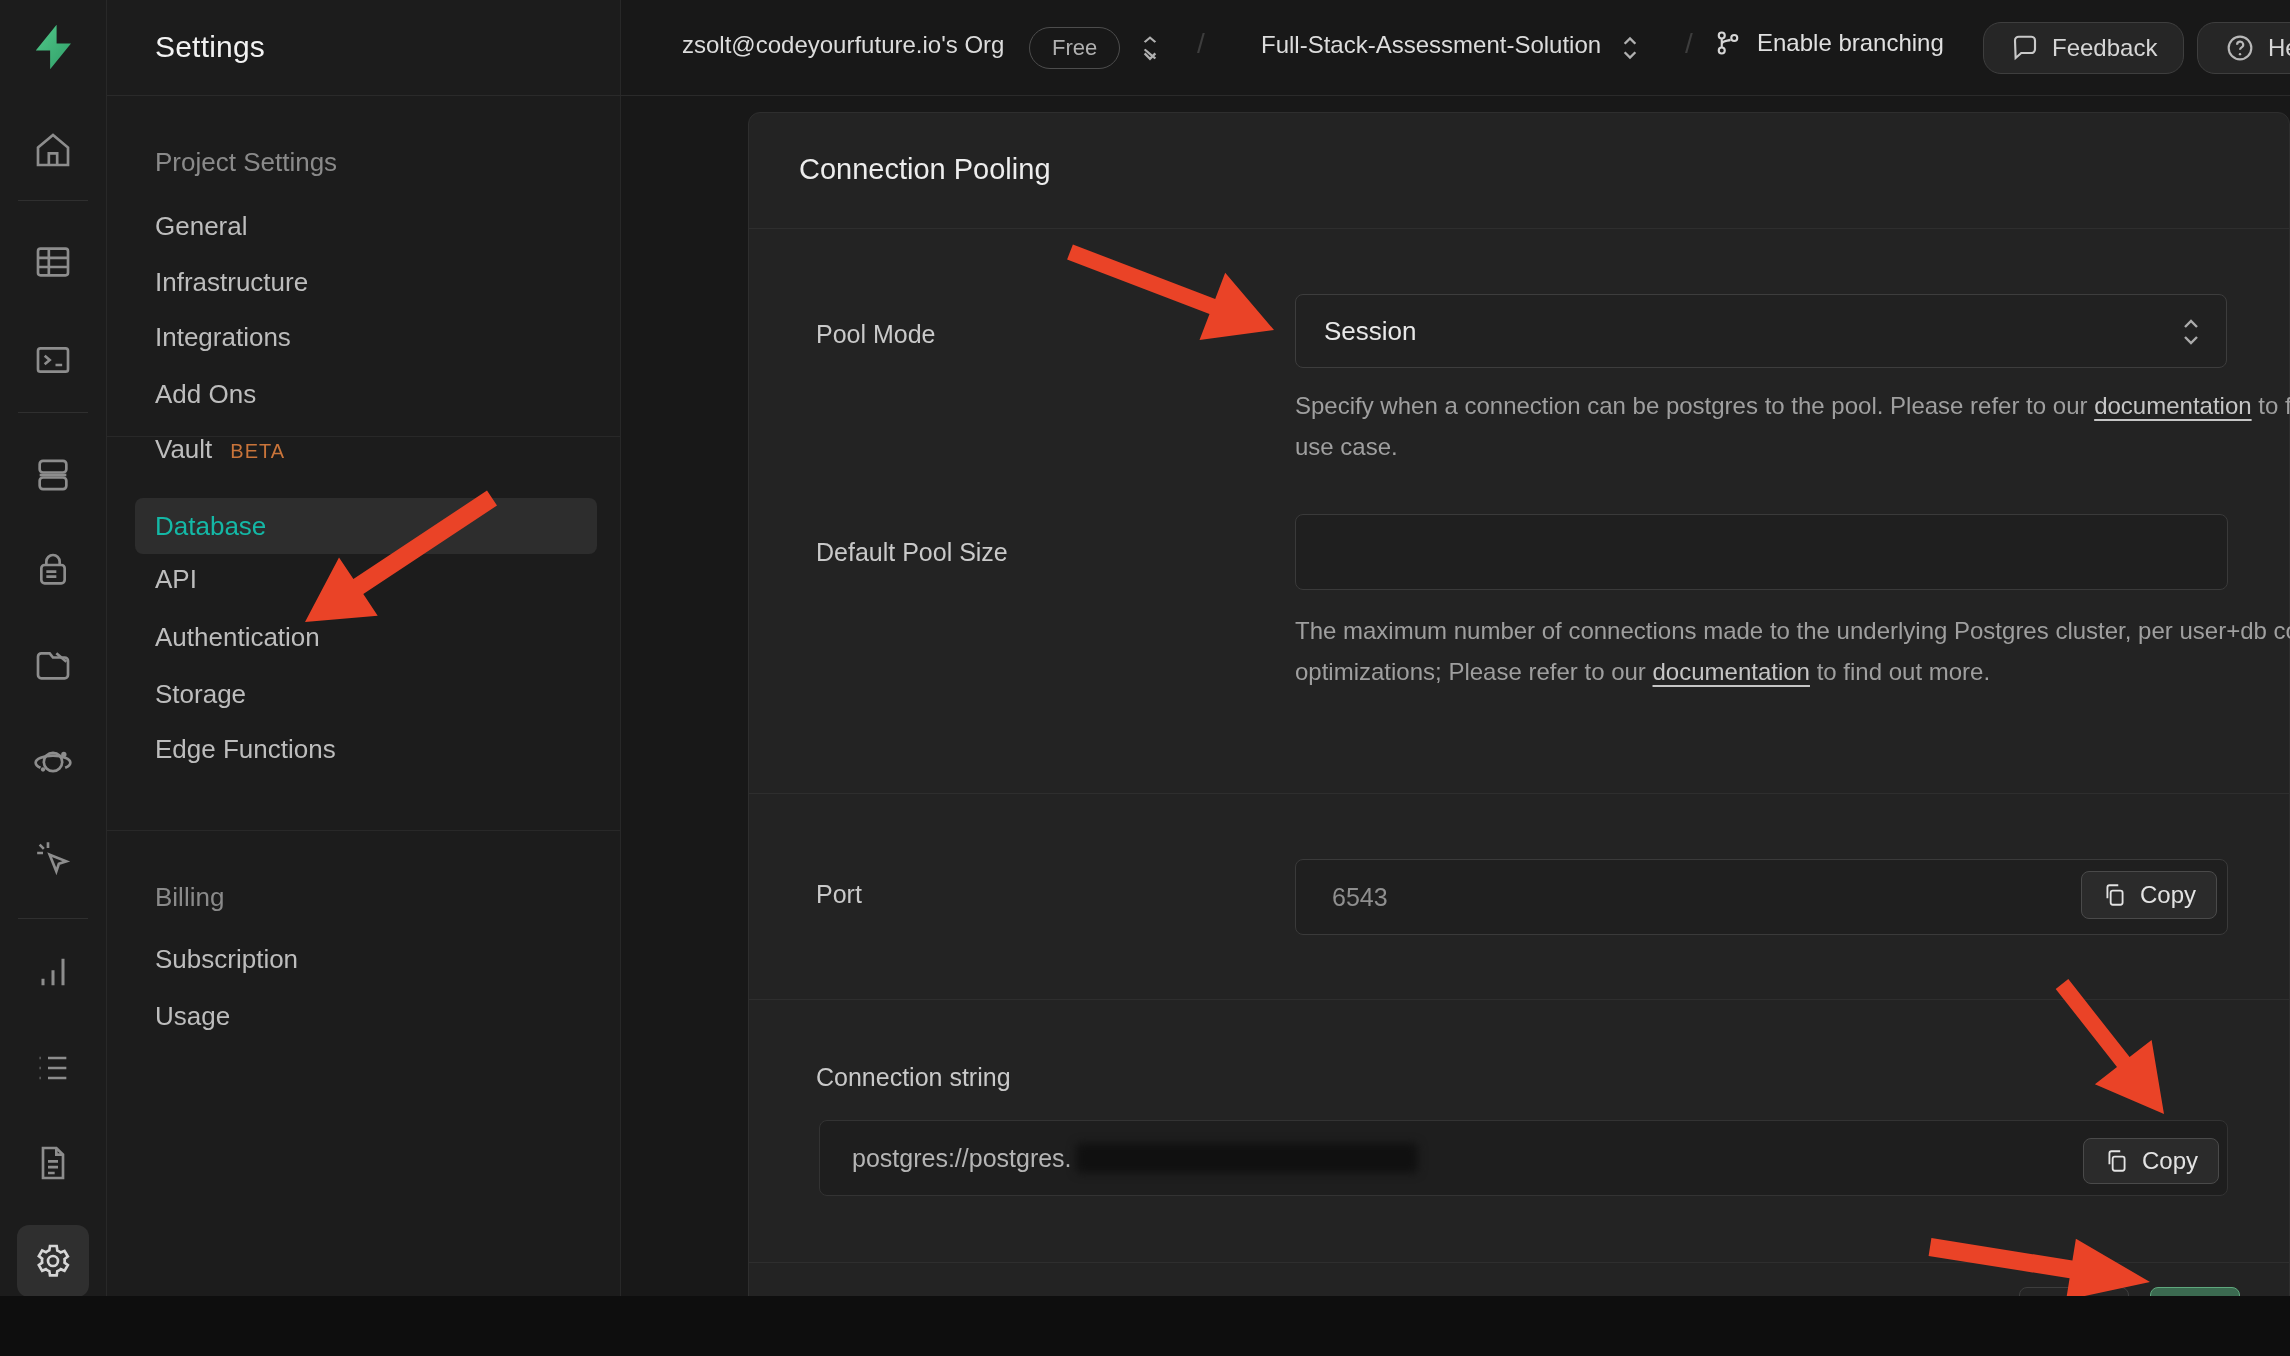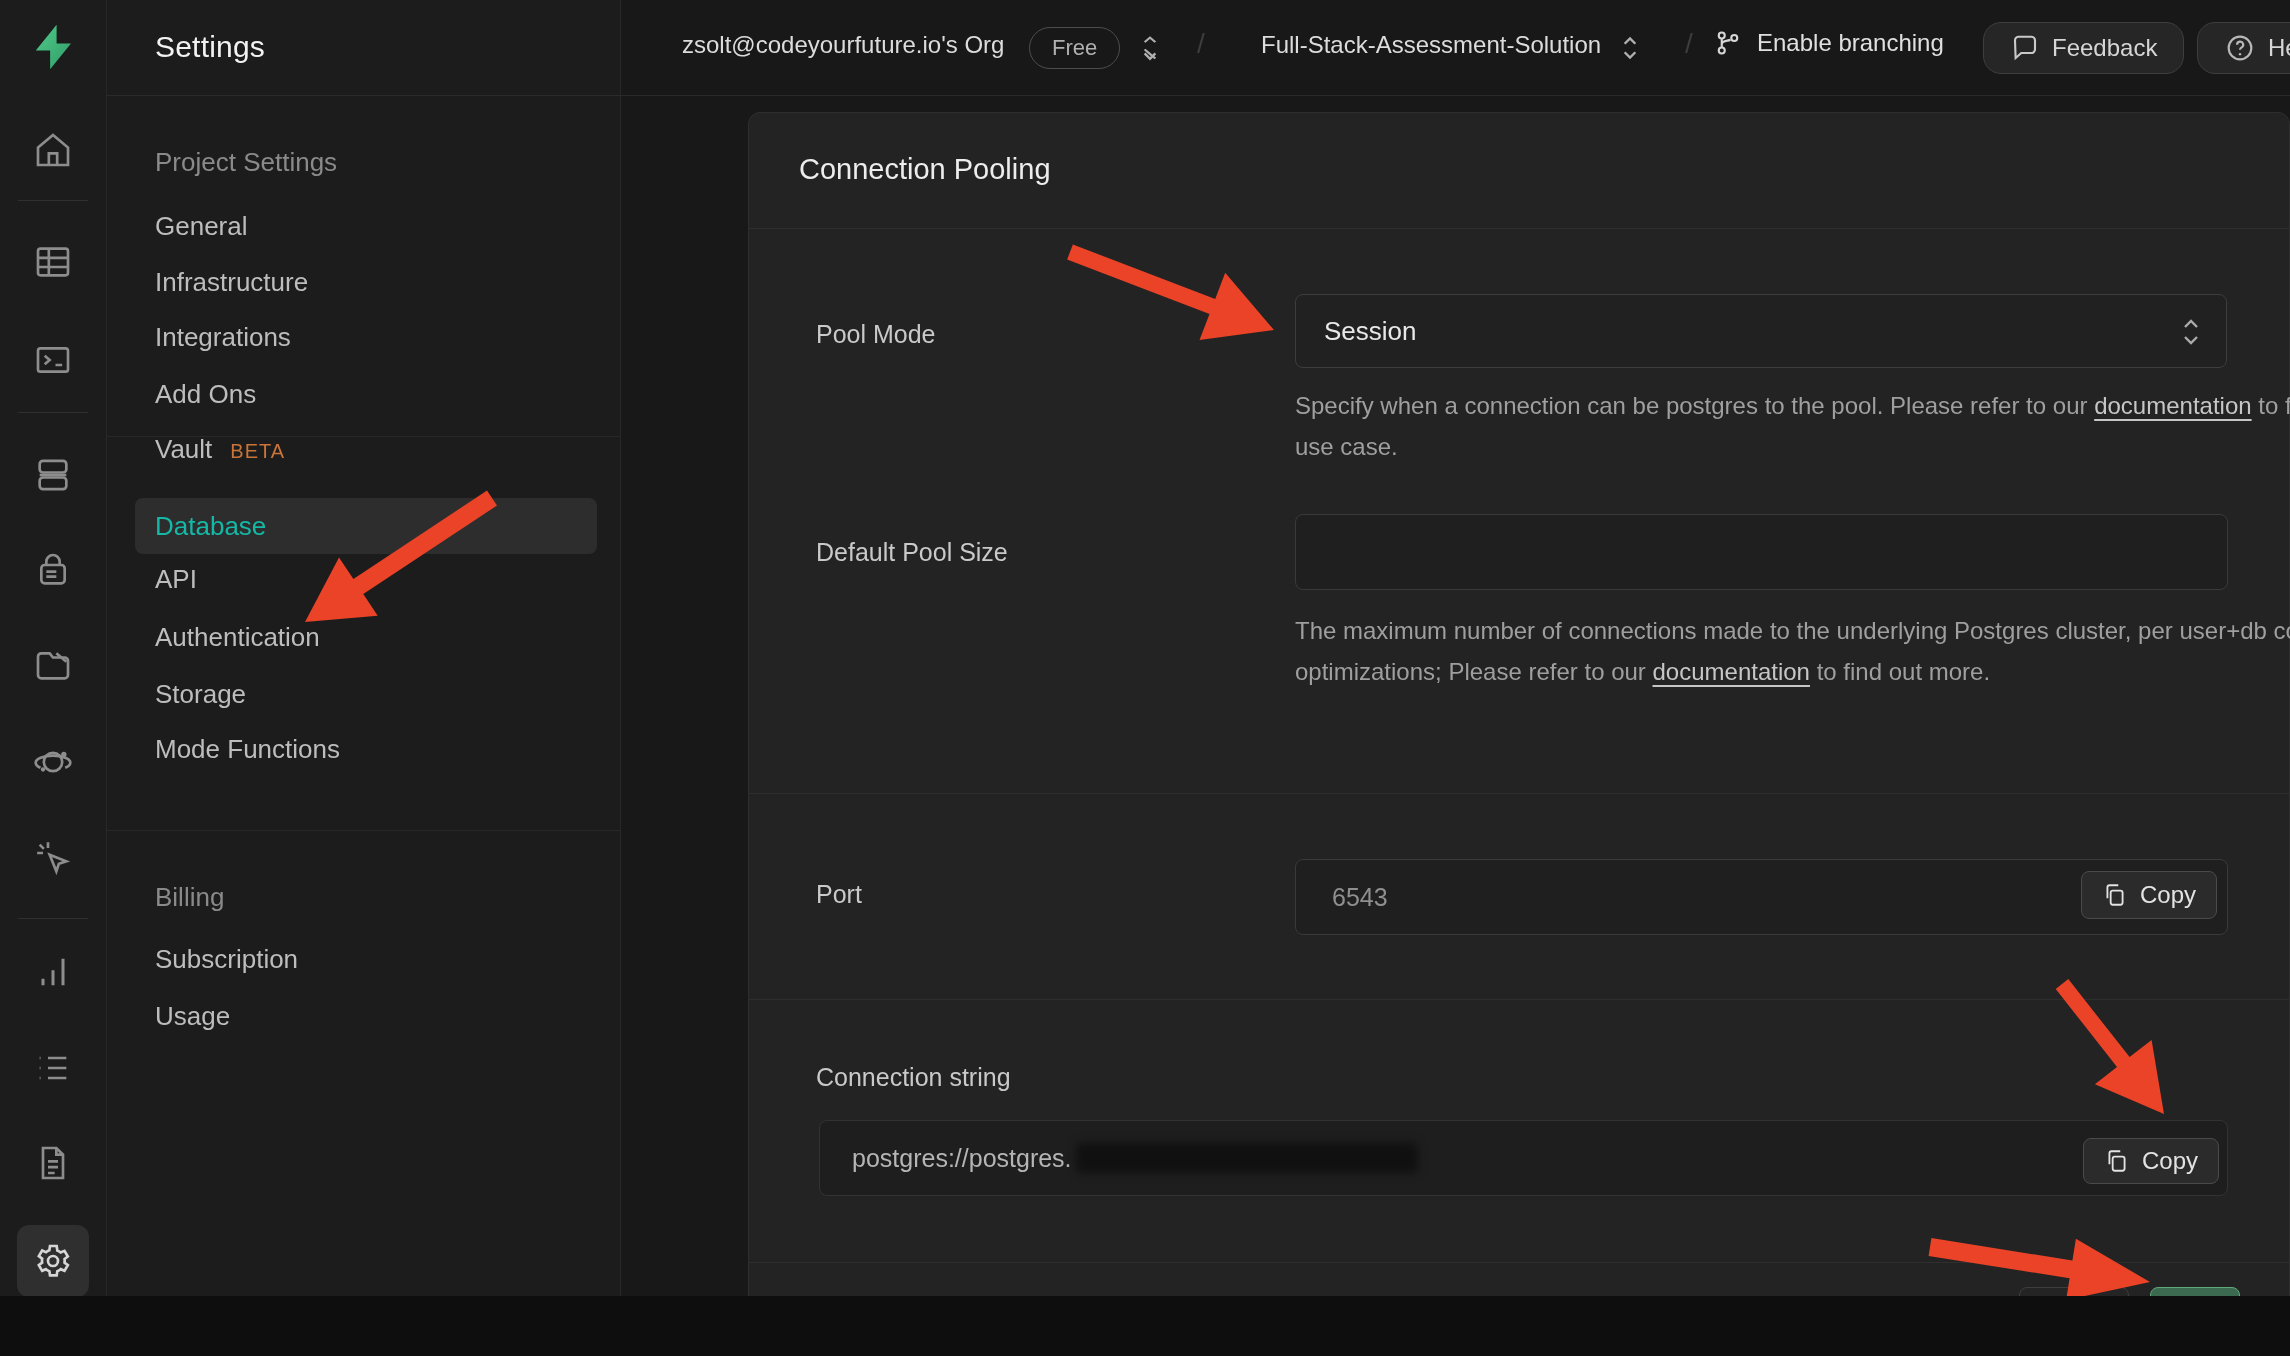--- a/index.html
+++ b/index.html
@@ -174,21 +174,21 @@
     <div class="nav-i" style="top:434px"><span>Vault</span><span class="beta">BETA</span></div>
 
     <div class="nav-div" style="top:436px"></div>
 
     <div class="nav-active">
       <span>Database</span>
     </div>
     <div class="nav-i" style="top:564px">API</div>
     <div class="nav-i" style="top:622px">Authentication</div>
     <div class="nav-i" style="top:679px">Storage</div>
-    <div class="nav-i" style="top:734px">Mode Functions</div>
+    <div class="nav-i" style="top:734px">Edge Functions</div>
 
     <div class="nav-div" style="top:830px"></div>
 
     <div class="nav-h" style="top:882px">Billing</div>
     <div class="nav-i" style="top:944px">Subscription</div>
     <div class="nav-i" style="top:1001px">Usage</div>
   </nav>
 
   <div class="hdr-line"></div>
 

